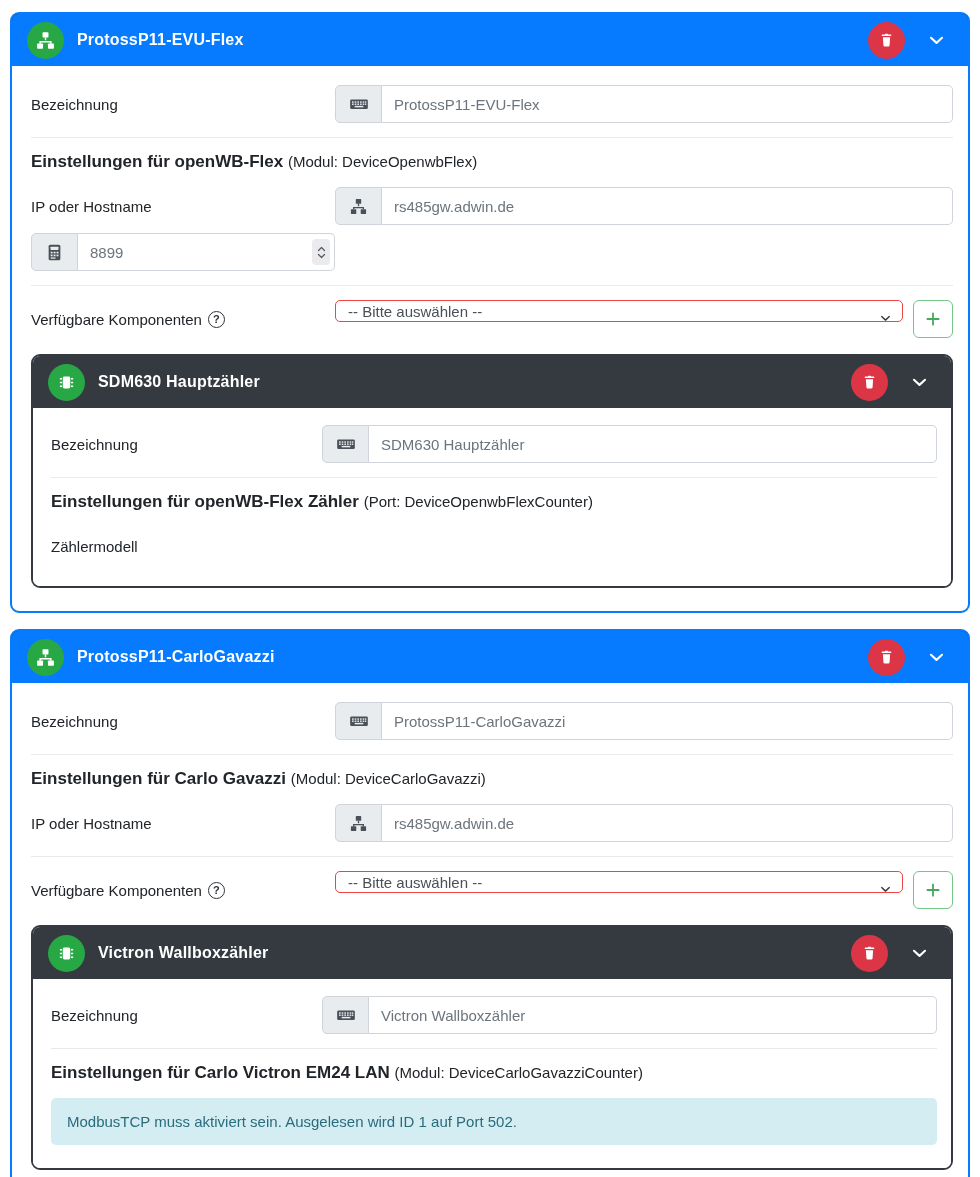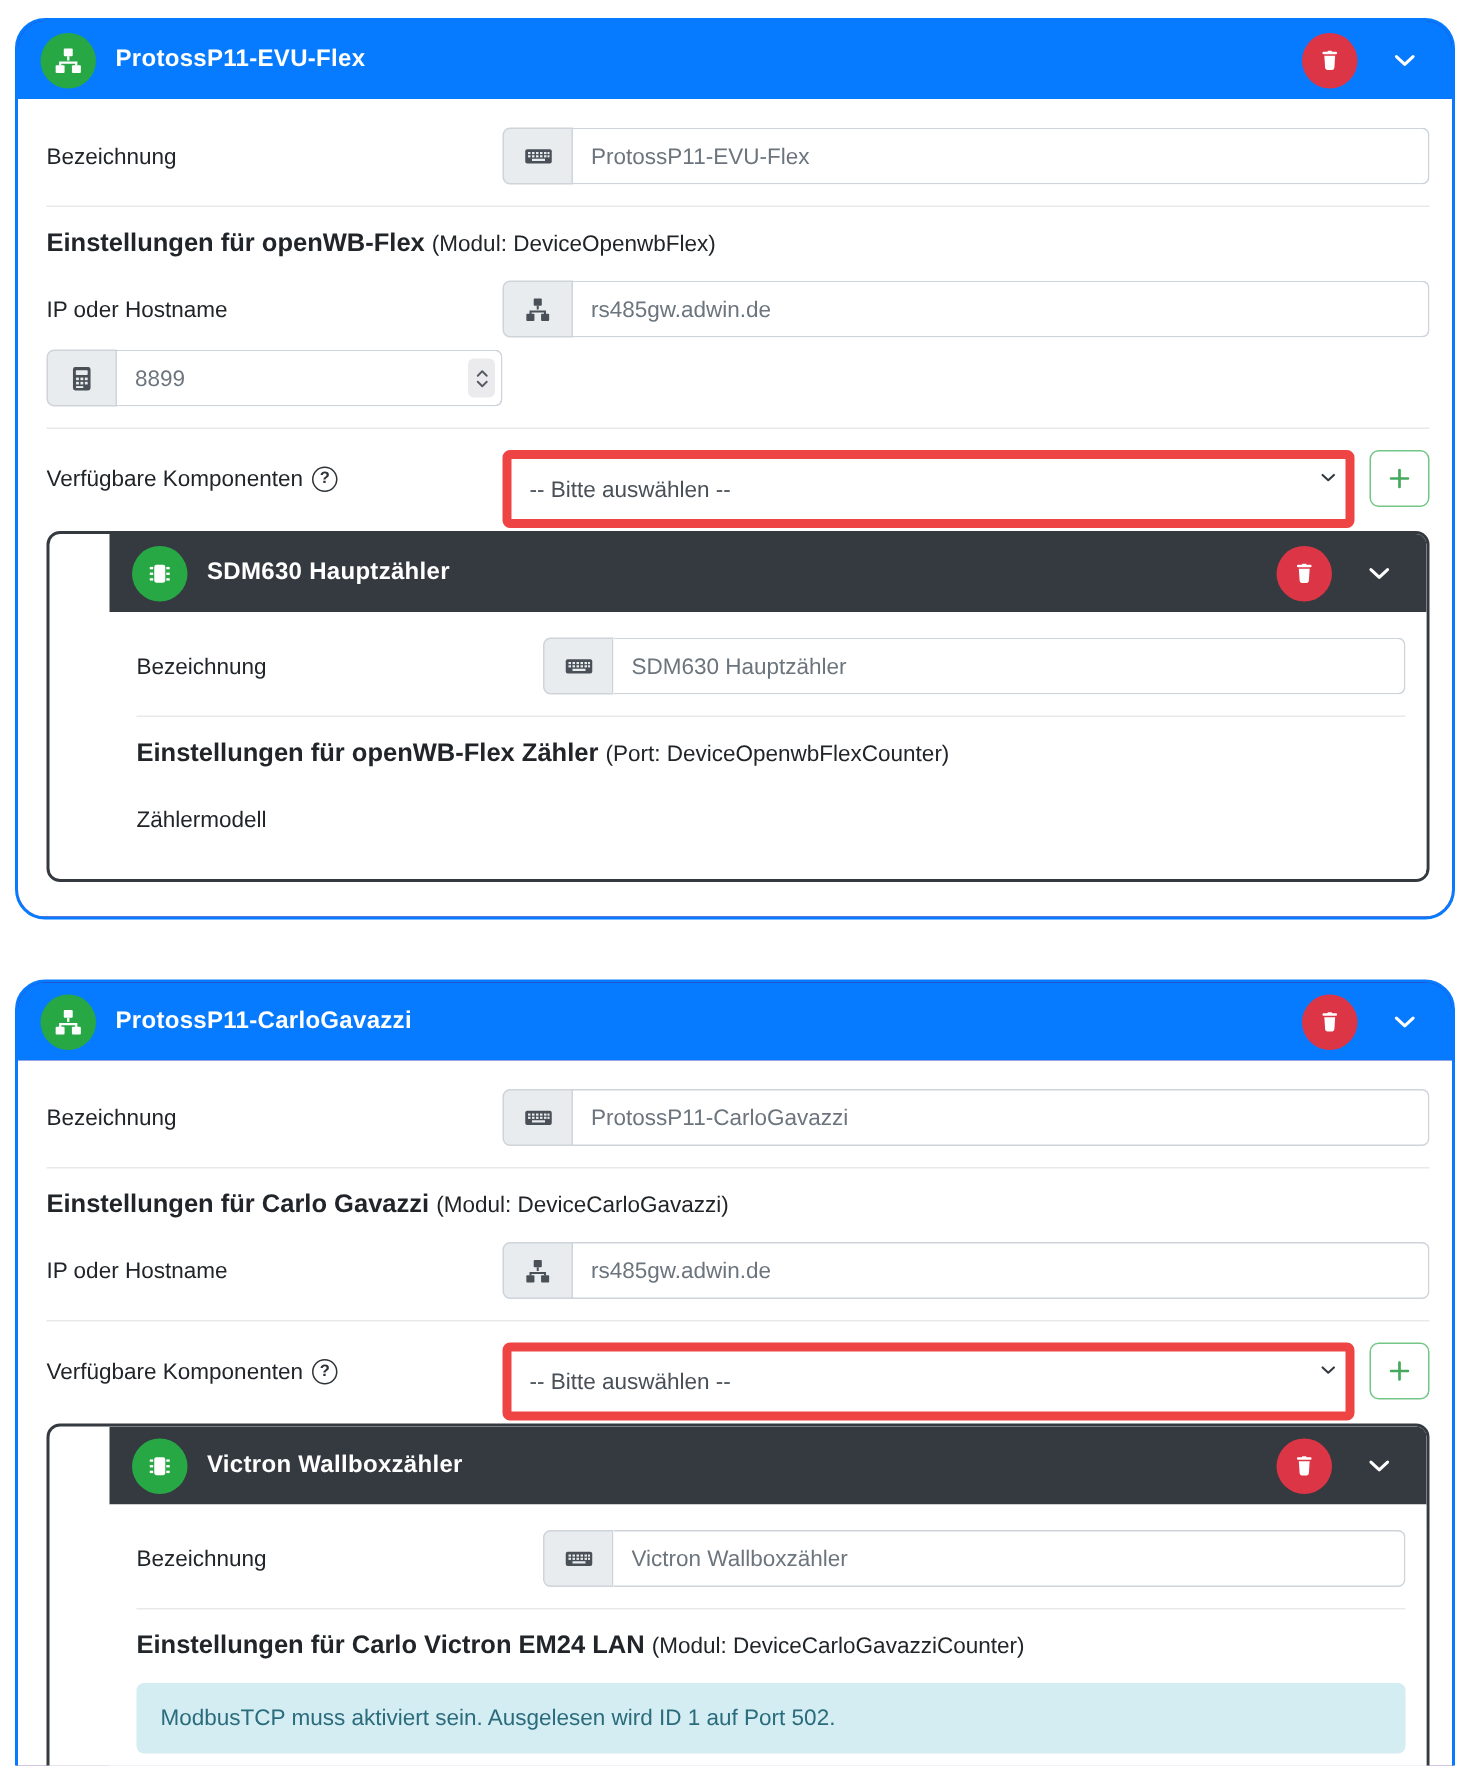--- a/index.html
+++ b/index.html
@@ -8,22 +8,22 @@
   }
   *{box-sizing:border-box;}
   html,body{margin:0;padding:0;}
   body{
     width:980px;height:1177px;overflow:hidden;background:#fff;
     font-family:"Liberation Sans",sans-serif;color:#212529;
   }
   .page{padding:12px 10px;}
 
   
-  .device-card{border:2px solid var(--primary);border-radius:20px;overflow:hidden;margin-bottom:40px;background:#4c1d95;}
-  .component-card{border:2px solid var(--dark);border-radius:9px;overflow:hidden;margin-top:16px;background:#fff;padding-left:40px;}
+  .device-card{border:2px solid var(--primary);border-radius:9px;overflow:hidden;margin-bottom:16px;background:#14532d;}
+  .component-card{border:2px solid var(--dark);border-radius:9px;overflow:hidden;margin-top:16px;background:#fff;}
   .card-header{display:flex;align-items:center;height:52px;padding:0 22px 0 15px;}
   .device-card>.card-header{background:var(--primary);}
   .component-card>.card-header{background:var(--dark);}
   .icon-circle{width:37px;height:37px;border-radius:50%;background:var(--success);flex:none;
     display:flex;align-items:center;justify-content:center;color:#fff;}
   .card-title{color:#fff;font-weight:bold;font-size:16px;margin-left:13px;flex:1;letter-spacing:.2px;}
   .delete-btn{width:37px;height:37px;border-radius:50%;background:var(--danger);border:none;flex:none;
     display:flex;align-items:center;justify-content:center;cursor:pointer;padding:0;}
   .collapse-chevron{margin-left:22px;display:flex;align-items:center;cursor:pointer;}
   .card-body{padding:19px 15px 23px 19px;background:#fff;}
@@ -42,22 +42,22 @@
   .input-group{display:flex;height:38px;position:relative;}
   .addon{width:47px;flex:none;background:#e9ecef;border:1px solid #ced4da;border-right:1px solid #ced4da;
     border-radius:5px 0 0 5px;display:flex;align-items:center;justify-content:center;color:#495057;}
   .form-control{flex:1;min-width:0;height:38px;border:1px solid #ced4da;border-left:0;border-radius:0 5px 5px 0;
     padding:0 12px;font-size:15px;color:#6c757d;outline:none;background:#fff;
     font-family:"Liberation Sans",sans-serif;}
   .numeric .form-control{padding-right:32px;}
   .spinner{position:absolute;right:5px;top:6px;width:18px;height:26px;background:#ebebee;border-radius:4px;
     display:flex;flex-direction:column;align-items:center;justify-content:center;gap:1px;cursor:pointer;}
   .select-wrap{position:relative;height:38px;}
-  .select-wrap select{appearance:none;-webkit-appearance:none;-moz-appearance:none;width:100%;height:52px;
-    border:6px solid #ef4444;border-radius:5px;background:#fff;padding:0 32px 0 12px;font-size:15px;
+  .select-wrap select{appearance:none;-webkit-appearance:none;-moz-appearance:none;width:100%;height:22px;
+    border:1px solid #ef4444;border-radius:5px;background:#fff;padding:0 32px 0 12px;font-size:15px;
     color:#495057;outline:none;font-family:"Liberation Sans",sans-serif;}
   .select-caret{position:absolute;right:11px;top:12px;pointer-events:none;display:flex;}
   .components-field{display:flex;gap:10px;align-items:stretch;}
   .components-field .select-wrap{flex:1;}
   .add-btn{width:40px;height:38px;flex:none;background:#fff;border:1px solid #74c687;border-radius:6px;
     display:flex;align-items:center;justify-content:center;cursor:pointer;padding:0;}
   .help-circle{width:17px;height:17px;border:1.5px solid #2e3338;border-radius:50%;flex:none;
     display:inline-flex;align-items:center;justify-content:center;font-size:11px;font-weight:bold;
     color:#2e3338;cursor:pointer;}
 

